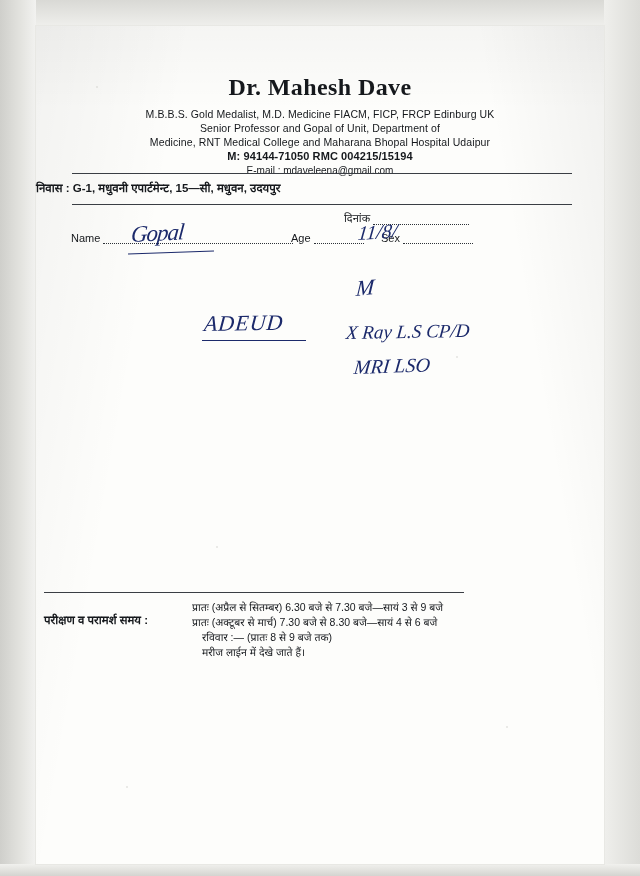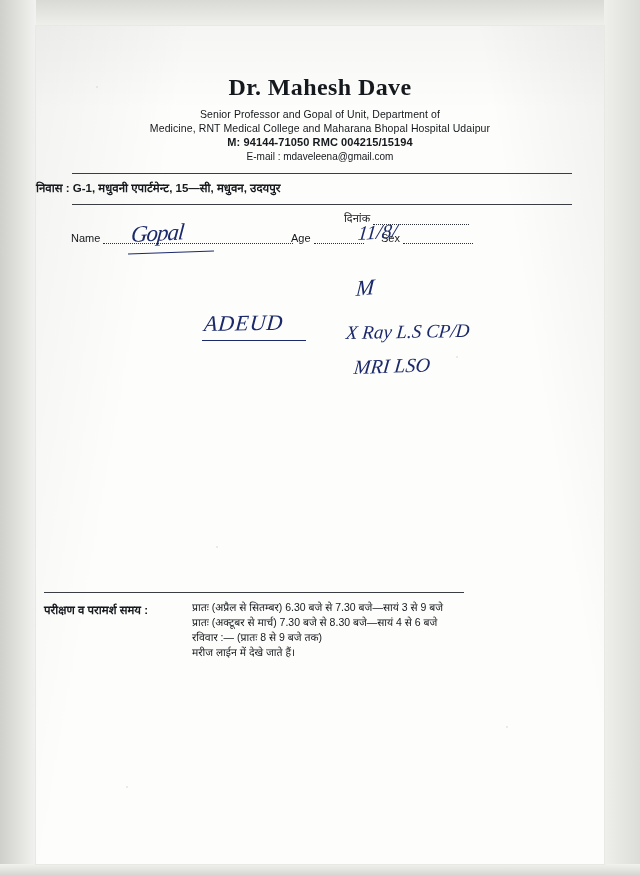--- a/index.html
+++ b/index.html
@@ -209,34 +209,34 @@
     position: absolute;
     left: 8px;
     top: 572px;
     width: 470px;
     color: #15181c;
     font-family: "Liberation Sans", sans-serif;
   }
   .footer-label {
     position: absolute;
     left: 0;
-    top: 4px;
+    top: 14px;
     font-size: 11.5px;
     font-weight: bold;
     white-space: nowrap;
   }
   .footer-lines {
     position: absolute;
     left: 148px;
     top: 2px;
     font-size: 10.5px;
     line-height: 15px;
   }
   .footer-lines div { white-space: nowrap; }
-  .footer-lines .indent { padding-left: 0px; }
+  .footer-lines .indent { padding-left: 0px; margin-left: 10px; }
 
   
   .speck {
     position: absolute;
     background: #cfcfca;
     border-radius: 50%;
     opacity: .55;
   }
 </style>
 </head>
@@ -252,20 +252,21 @@
   <div class="sheet">
 
     <div class="speck" style="left:60px;top:60px;width:2px;height:2px;"></div>
     <div class="speck" style="left:420px;top:330px;width:2px;height:2px;"></div>
     <div class="speck" style="left:180px;top:520px;width:2px;height:2px;"></div>
     <div class="speck" style="left:470px;top:700px;width:2px;height:2px;"></div>
     <div class="speck" style="left:90px;top:760px;width:2px;height:2px;"></div>
 
     <div class="letterhead">
       <div class="doc-name">Dr. Mahesh Dave</div>
+      <div class="cred-line">M.B.B.S. Gold Medalist, M.D. Medicine FIACM, FICP, FRCP Edinburg UK</div>
       <div class="cred-line">Senior Professor and Gopal of Unit, Department of</div>
       <div class="cred-line">Medicine, RNT Medical College and Maharana Bhopal Hospital Udaipur</div>
       <div class="cred-line bold">M: 94144-71050    RMC 004215/15194</div>
       <div class="email-line">E-mail : mdaveleena@gmail.com</div>
     </div>
 
     <div class="rule rule-top"></div>
     <div class="address-line">निवास : G-1, मधुवनी एपार्टमेन्ट, 15—सी, मधुवन, उदयपुर</div>
     <div class="rule rule-bottom"></div>
 

